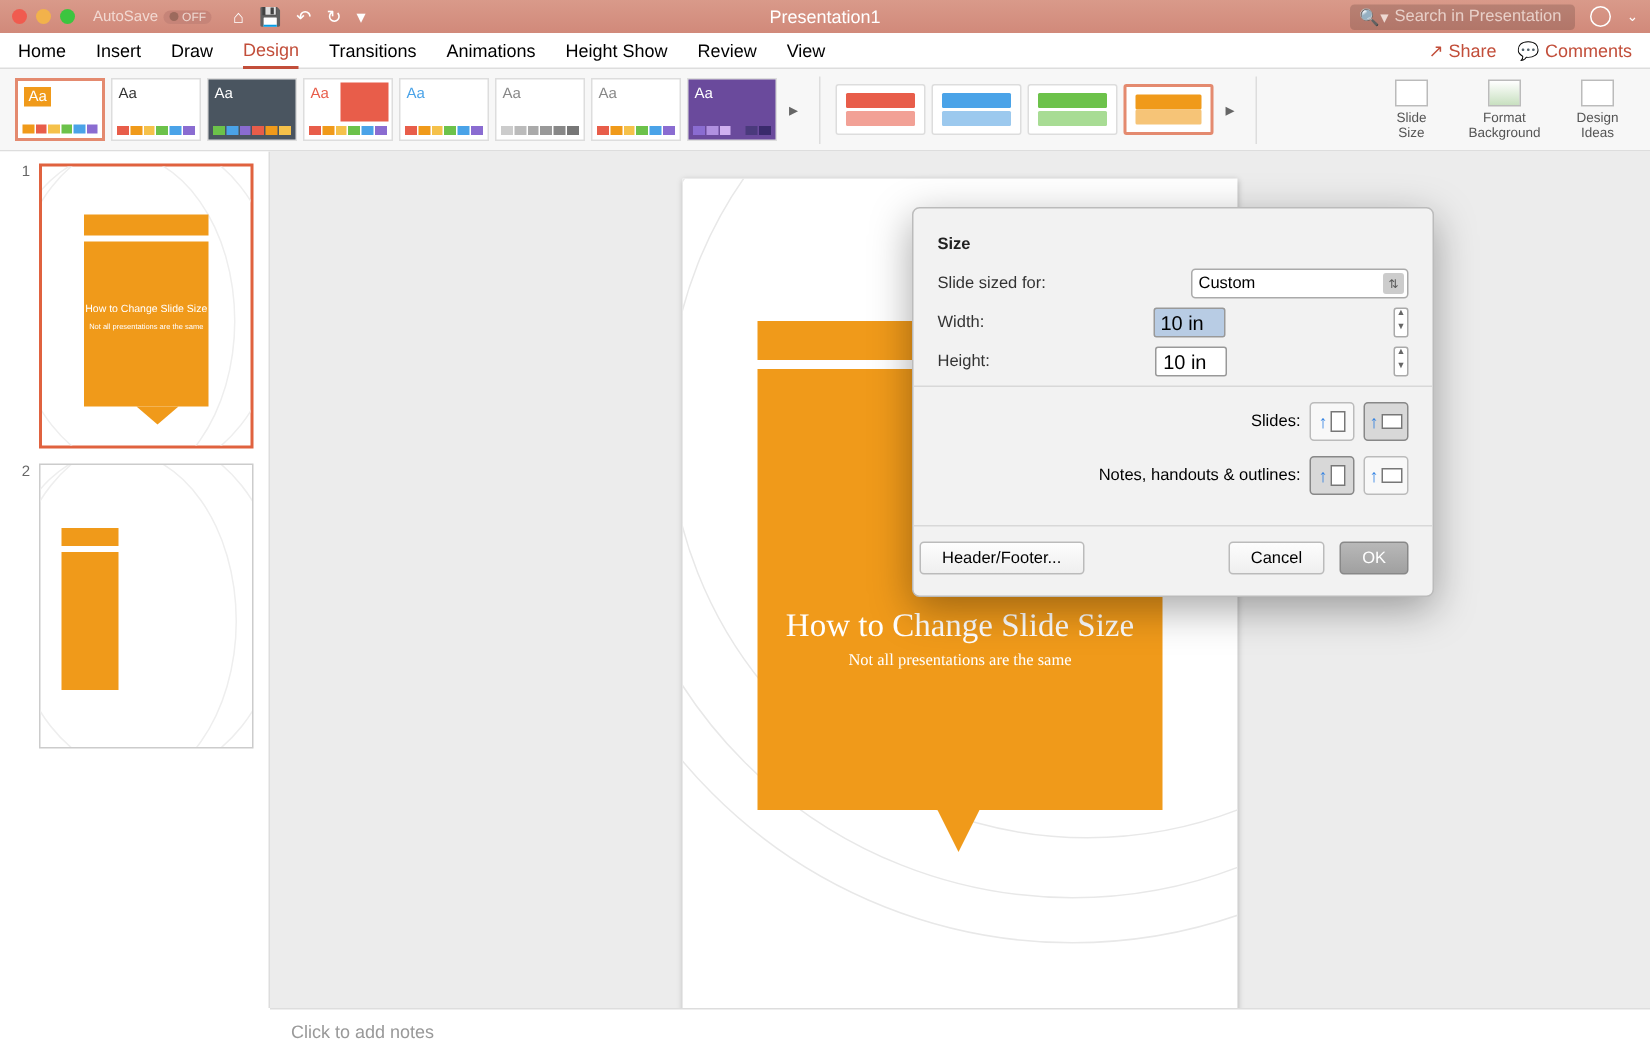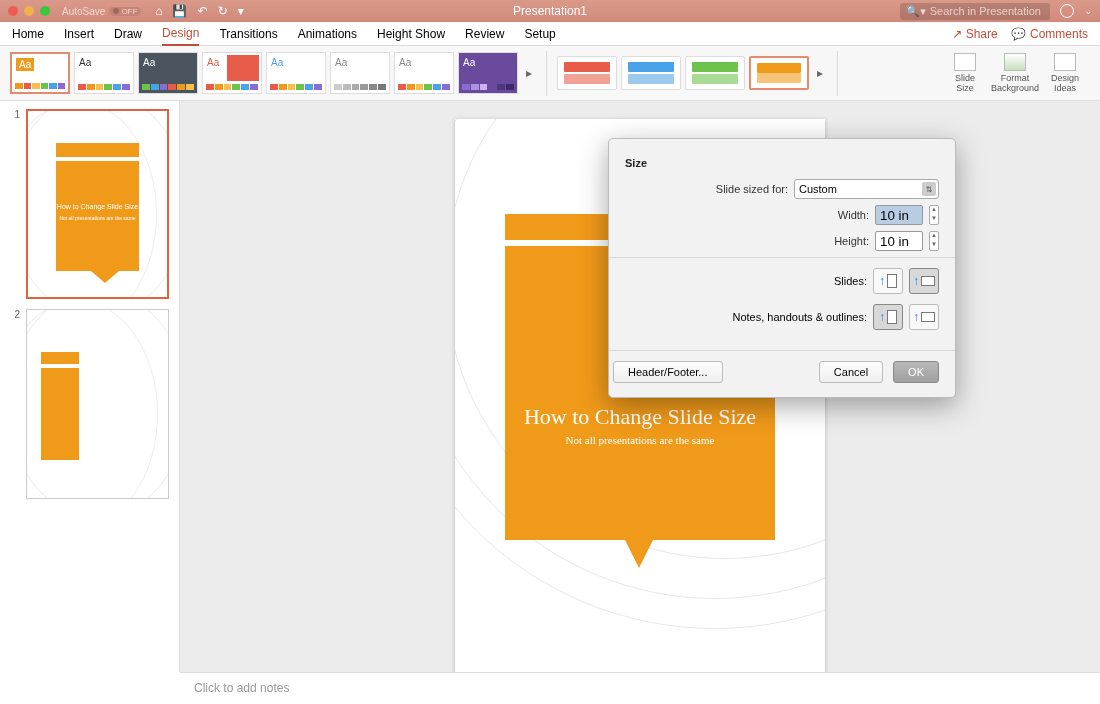--- a/index.html
+++ b/index.html
@@ -32,21 +32,21 @@
 .theme.sel { border:2px solid #e48a6f;}
 .theme .aa { position:absolute; top:4px; left:4px; font-size:10px;}
 .theme .swatches { position:absolute; bottom:3px; left:3px; right:3px; height:6px; display:flex; gap:1px;}
 .theme .swatches i { flex:1;}
 .more { width:14px; font-size:12px; color:#666; text-align:center; cursor:pointer;}
 .divider { width:1px; height:45px; background:#ddd; margin:0 4px;}
 .variant { width:60px; height:34px; border:1px solid #ddd; border-radius:2px; position:relative; background:#fff;}
 .variant .stripe { position:absolute; left:6px; right:6px; height:10px; border-radius:1px;}
 .variant .stripe.top { top:5px;} .variant .stripe.bot { bottom:5px;}
 .variant.sel { border:2px solid #e48a6f;}
-.tools { display:flex; margin-left:auto; text-align:center;justify-content:flex-end;}
+.tools { display:flex; gap:12px; margin-left:auto; text-align:center;justify-content:flex-end;}
 .tool { display:flex; flex-direction:column; align-items:center; font-size:9px; color:#555; gap:2px; width:50px;}
 .tool-ic { width:22px; height:18px; border:1px solid #bbb; background:#fff;}
 
 
 .main { display:flex; height: calc(704px - 22px - 24px - 55px - 32px); }
 .sidebar { width:180px; background:#fff; border-right:1px solid #ddd; padding:8px 10px; overflow:auto;}
 .thumb-wrap { display:flex; gap:6px; margin-bottom:10px;}
 .thumb-num { font-size:10px; color:#666; width:10px; text-align:right;}
 .thumb { flex:1; height:190px; border:1px solid #ccc; background:#fff; position:relative; overflow:hidden;}
 .thumb.sel { border:2px solid #e0623f;}
@@ -65,21 +65,21 @@
 .tri { position:absolute; width:0; height:0; border-left:14px solid transparent; border-right:14px solid transparent;}
 
 
 .notes { height:32px; border-top:1px solid #ddd; padding:8px 14px; color:#999; font-size:12px; margin-left:180px;}
 
 
 .dialog { position:absolute; left:608px; top:138px; width:348px; background:#f2f2f2; border:1px solid #bbb; border-radius:5px; box-shadow:0 8px 28px rgba(0,0,0,.35); font-size:11px;}
 .dlg-title { height:24px; display:flex; align-items:center; justify-content:center; background:linear-gradient(#f5f5f5,#e6e6e6); border-bottom:1px solid #ccc; border-radius:5px 5px 0 0; font-size:11px; color:#444;}
 .dlg-body { padding:14px 16px 10px 16px;}
 .sect-head { font-weight:600; margin:4px 0 10px 0; color:#222;}
-.dlg-row { display:flex; align-items:center; justify-content:flex-end; gap:6px; margin-bottom:6px;}
+.dlg-row { display:flex; align-items:center; justify-content:space-between; gap:6px; margin-bottom:6px;}
 .dlg-row label { color:#333;}
 .dlg-select { width:145px; height:20px; background:#fff; border:1px solid #aaa; border-radius:3px; padding:0 4px; position:relative; display:flex; align-items:center;}
 .dlg-select .arr { position:absolute; right:2px; top:2px; width:14px; height:14px; background:#ccc; border-radius:2px; font-size:8px; display:flex; align-items:center; justify-content:center; color:#555;}
 .dlg-input { height:20px; border:1px solid #999; border-radius:2px; padding:0 4px; background:#fff;}
 .dlg-input.sel { background:#b8cce4;}
 .stepper { width:10px; height:20px; display:flex; flex-direction:column; border:1px solid #aaa; border-radius:2px; background:#fff;}
 .stepper i { flex:1; font-size:6px; text-align:center; color:#666; font-style:normal;}
 .orient-row { display:flex; align-items:center; justify-content:flex-end; gap:6px; margin:10px 0;}
 .orient-btn { width:30px; height:26px; background:#f8f8f8; border:1px solid #bbb; border-radius:3px; display:flex; align-items:center; justify-content:center; gap:2px;}
 .orient-btn.sel { background:#d8d8d8; border-color:#888;}
@@ -127,21 +127,21 @@
 
 <div class="ribbon-tabs">
   <span>Home</span>
   <span>Insert</span>
   <span>Draw</span>
   <span class="active">Design</span>
   <span>Transitions</span>
   <span>Animations</span>
   <span>Height Show</span>
   <span>Review</span>
-  <span>Setup</span>
+  <span>View</span>
   <div class="ribbon-right">
     <span>↗ <span>Share</span></span>
     <span>💬 <span>Comments</span></span>
   </div>
 </div>
 
 <div class="ribbon">
   <div class="theme-row">
     <div class="theme sel">
         <span class="aa" style="color:#fff;background:#f09a1a;padding:1px 3px;">Aa</span>

